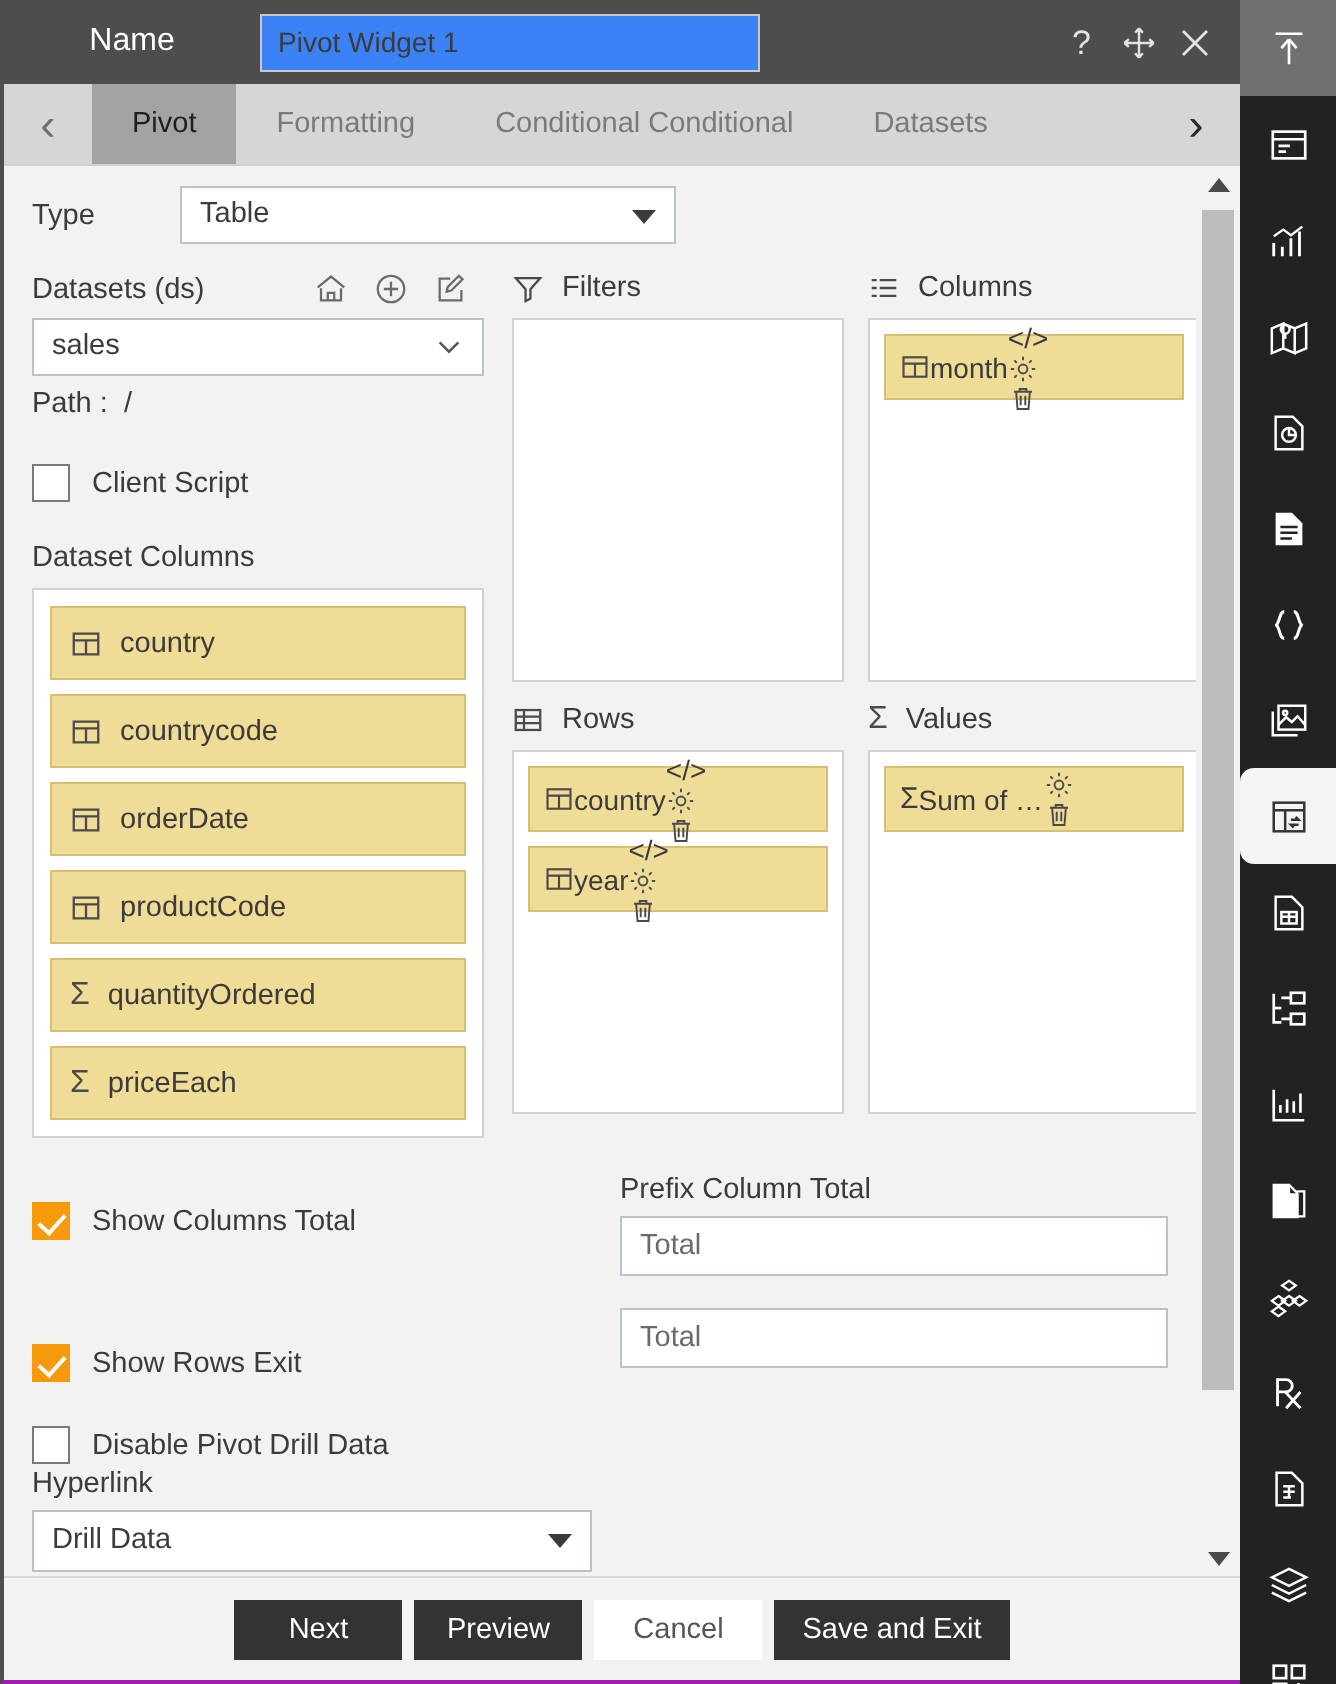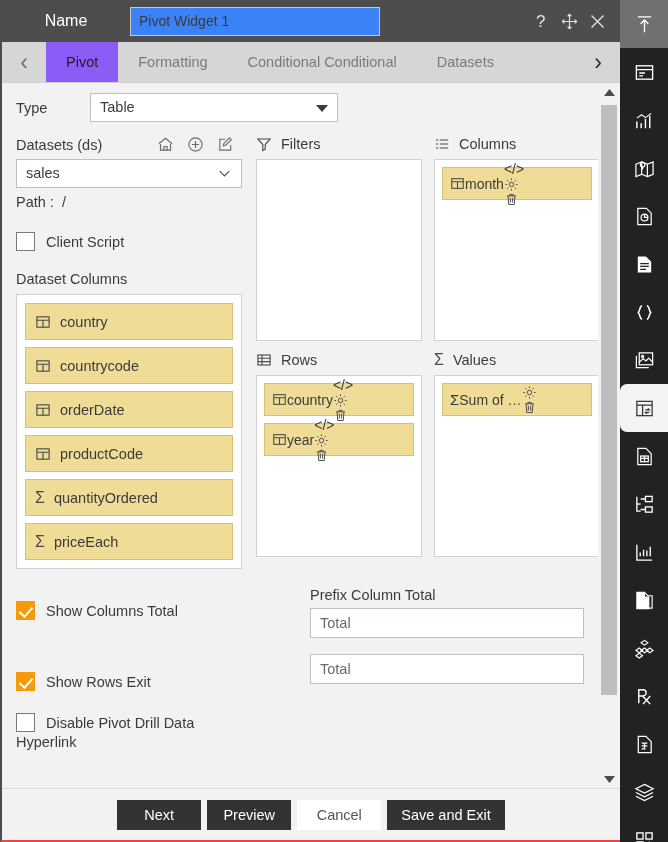--- a/index.html
+++ b/index.html
@@ -6,42 +6,42 @@
   html, body {
     width: 668px; height: 842px;
     font-family: "Liberation Sans", sans-serif;
     background: #ffffff;
     overflow: hidden;
   }
   .app { position: relative; width: 668px; height: 842px; display: flex; }
 
   
   .dialog { width: 620px; height: 842px; position: relative; background: #f2f2f2;
-            border-left: 2px solid #4d4d4d; border-bottom: 2px solid #ef4444; }
+            border-left: 2px solid #4d4d4d; border-bottom: 2px solid #a21caf; }
 
   
   .titlebar { height: 42px; background: #4d4d4d; display: flex; align-items: center;
               padding: 0 10px 0 0; position: relative; }
   .title-label { color: #ffffff; font-size: 16px; width: 128px; text-align: center; }
   .title-input { flex: 0 0 250px; height: 29px; background: #3b82f6; border: 1px solid #c8c8c8;
                  font-size: 14px; color: #3b3b3b; padding: 0 8px; line-height: 27px;
                  font-family: "Liberation Sans", sans-serif; }
   .title-actions { margin-left: auto; display: flex; align-items: center; gap: 11px;
                    color: #e3e3e3; padding-right: 4px; }
   .title-actions .ti { cursor: pointer; display: flex; align-items: center; justify-content: center; }
 
   
   .tabbar { height: 41px; background: #d6d6d6; display: flex; align-items: stretch;
             border-bottom: 1px solid #cfcfcf; }
   .tab-arrow { width: 44px; display: flex; align-items: center; justify-content: center;
                color: #6f6f6f; font-size: 23px; cursor: pointer; }
   .tab-arrow.right { color: #2b2b2b; margin-left: auto; }
   .tab { display: flex; align-items: center; justify-content: center; padding: 0 20px;
          font-size: 14.5px; color: #7a7a7a; cursor: pointer; white-space: nowrap; }
-  .tab.active { background: #8b5cf6; color: #1e1e1e; }
+  .tab.active { background: #a3a3a3; color: #1e1e1e; }
 
   
   .body { position: absolute; top: 83px; left: 0; right: 0; bottom: 52px; background: #f2f2f2; }
   .content { position: absolute; inset: 0 22px 0 0; overflow: hidden; }
 
   
   .type-row { display: flex; align-items: center; padding: 10px 0 0 14px; }
   .type-label { font-size: 14.5px; color: #3b3b3b; width: 74px; }
   .select { position: relative; background: #fff; border: 1px solid #b9c2cc; height: 29px;
             font-size: 14.5px; color: #3b3b3b; line-height: 27px; padding: 0 26px 0 9px; }
@@ -443,20 +443,24 @@
             </div>
           </div>
         </div>
 
         <div class="bottom">
           <div class="chk-row" style="margin-top:22px">
             <div class="chk"></div>
             <div class="chk-label">Disable Pivot Drill Data</div>
           </div>
           <div class="hyper-label">Hyperlink</div>
+          <div class="select" id="hyper-select">
+            <span>Drill Data</span>
+            <span class="caret"></span>
+          </div>
         </div>
 
       </div>
 
       <div class="vscroll">
         <div class="vs-arrow">
           <svg width="13" height="9" viewBox="0 0 13 9">
               <path d="M6.5 1 12 8H1z" fill="#4a4a4a"></path>
             </svg>
         </div>

